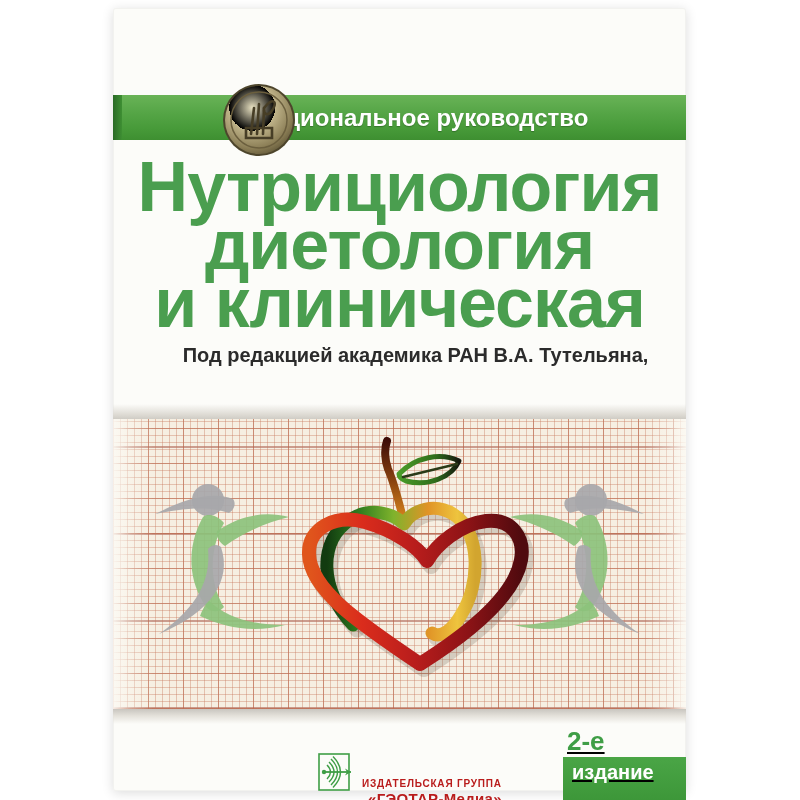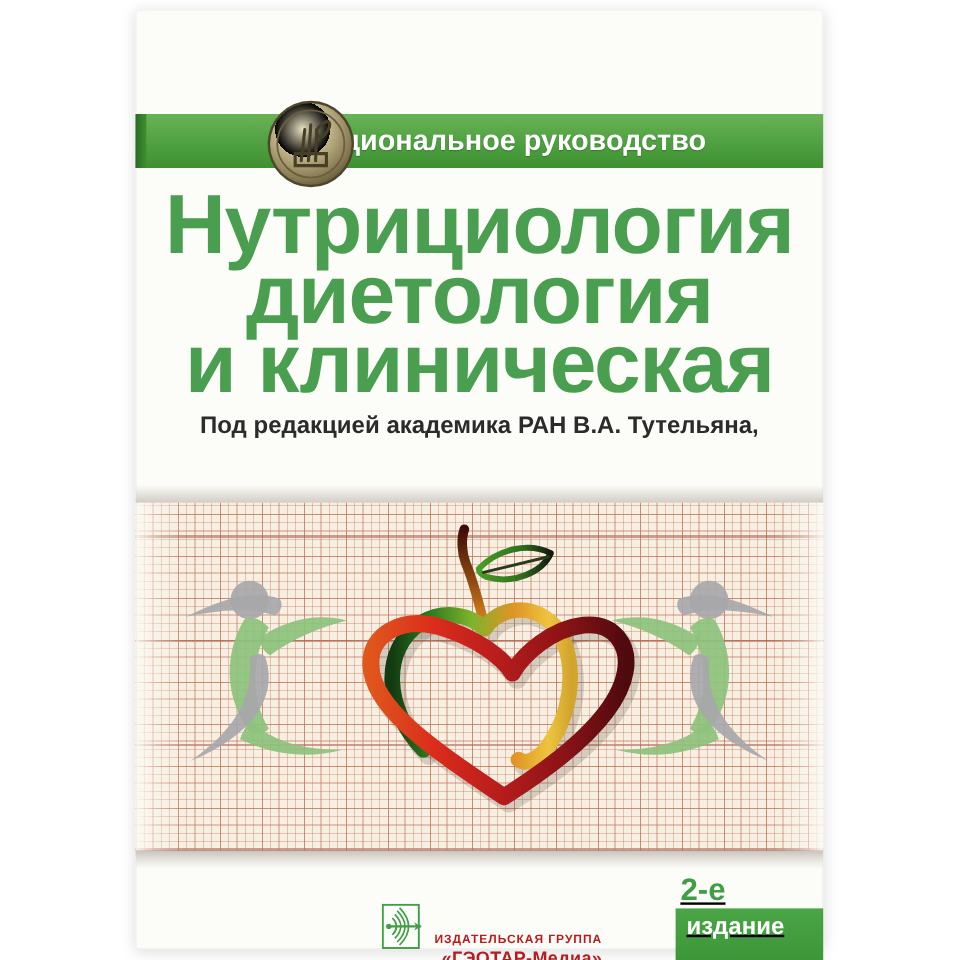--- a/index.html
+++ b/index.html
@@ -33,21 +33,21 @@
   .medallion{
     position:absolute;left:108px;top:74px;width:76px;height:76px;
   }
   
   .title{
     position:absolute;left:0;top:150px;width:573px;
     text-align:center;color:#4a9e4f;font-weight:bold;
     font-size:70px;line-height:58px;letter-spacing:-1px;
   }
   .editors{
-    position:absolute;left:0;top:334px;width:573px;
+    position:absolute;left:16px;top:334px;width:573px;
     text-align:center;color:#2b2b2b;font-weight:bold;
     font-size:20px;line-height:26px;
   }
   
   .art-top-shadow{
     position:absolute;left:0;top:396px;width:573px;height:15px;
     background:linear-gradient(180deg,rgba(255,255,255,0) 0%,#dedbd4 70%,#cfccc5 100%);
   }
   .graph{
     position:absolute;left:0;top:411px;width:573px;height:290px;

